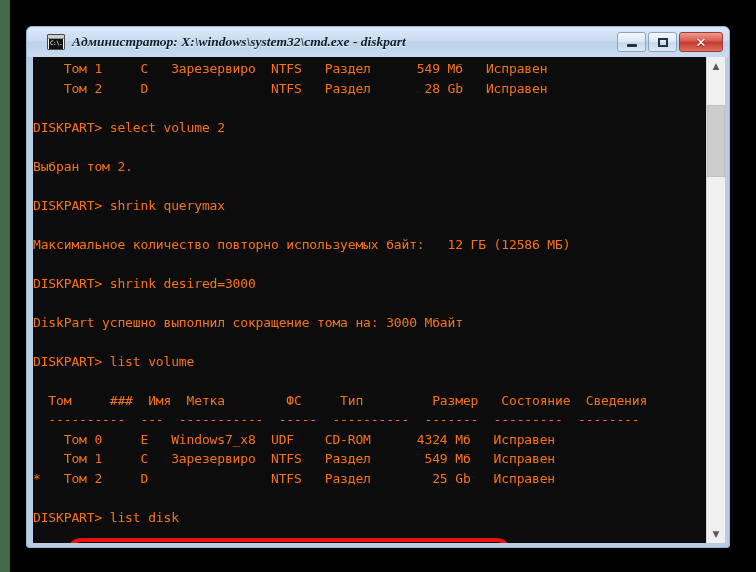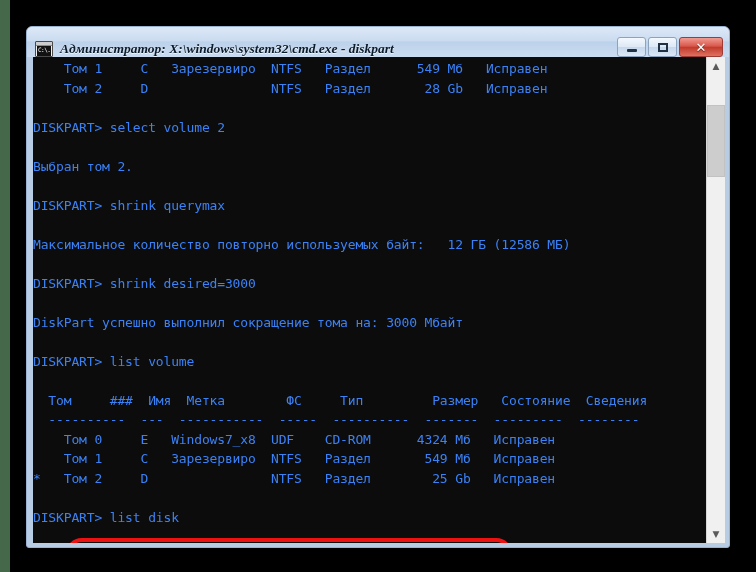--- a/index.html
+++ b/index.html
@@ -37,22 +37,22 @@
     box-shadow: 0 0 6px rgba(0,0,0,0.55);
     box-sizing: border-box;
   }
 
   #title-bar {
     position: absolute;
     left: 0; top: 0;
     width: 100%;
     height: 30px;
     display: flex;
-    align-items: flex-end;
-    padding: 0 4px 0 8px;
+    align-items: center;
+    padding: 0 4px 0 20px;
     box-sizing: border-box;
     background: linear-gradient(to bottom,#dce9f7 0%, #cbdcf0 45%, #bcd2ea 50%, #cadbf0 100%);
     border-radius: 5px 5px 0 0;
   }
 
   #app-icon {
     width: 16px; height: 14px;
     background: #f2f2f2;
     border: 1px solid #4a4a4a;
     border-radius: 1px;
@@ -150,21 +150,21 @@
     box-sizing: border-box;
     overflow: hidden;
   }
 
   #console {
     position: absolute;
     left: 0; top: 0;
     width: 673px;
     height: 486px;
     background: #0c0c0c;
-    color: #3b82f6;
+    color: #f97316;
     font-family: "DejaVu Sans Mono", "Liberation Mono", monospace;
     font-size: 13px;
     line-height: 19.5px;
     white-space: pre;
     padding: 2px 0 0 0;
     box-sizing: border-box;
     overflow: hidden;
     letter-spacing: -0.15px;
   }
   #console .line { height: 19.5px; }

